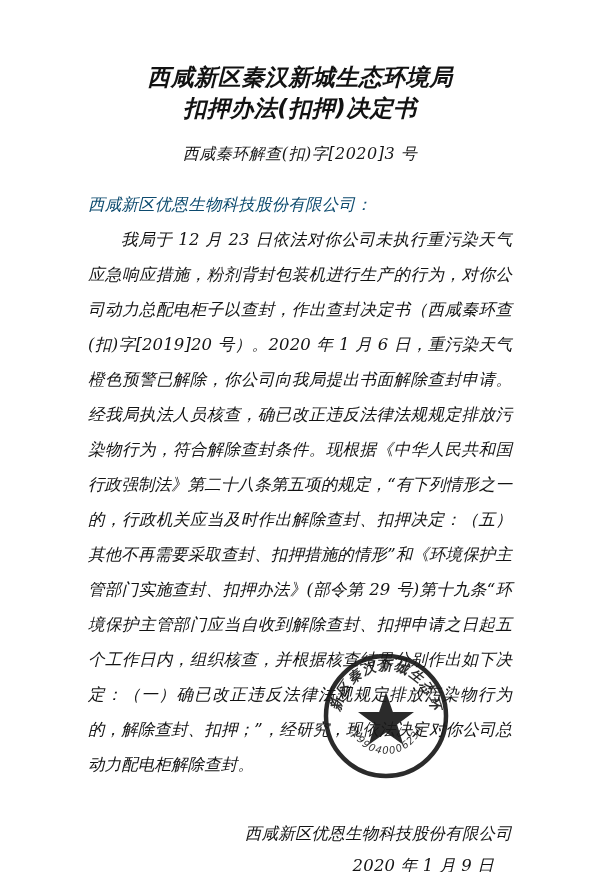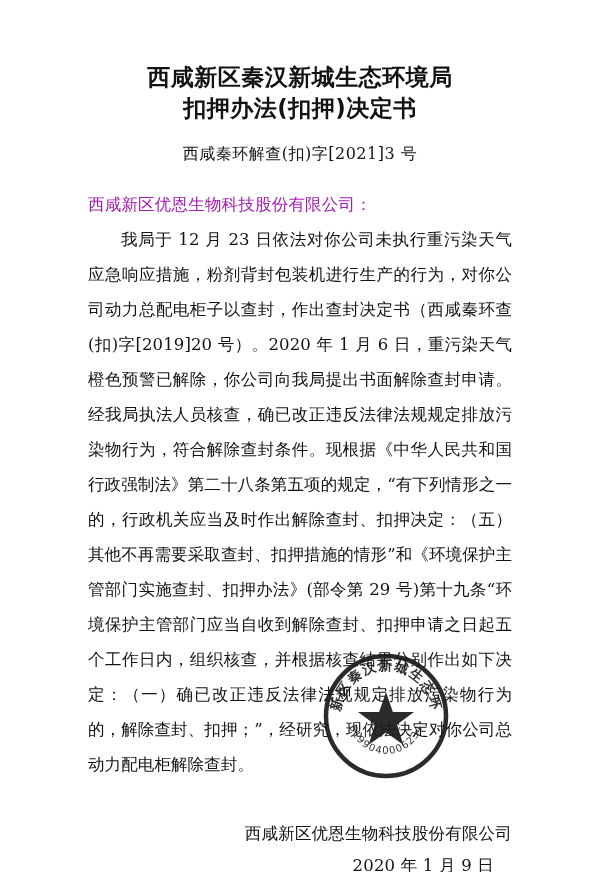--- a/index.html
+++ b/index.html
@@ -10,20 +10,21 @@
   body {
     font-family: "DejaVu Sans", sans-serif;
   }
   .page {
     position: relative;
     width: 600px;
     height: 872px;
     background: #ffffff;
     overflow: hidden;
     box-sizing: border-box;
+    font-style: italic;
   }
 
   
   .title-block {
     padding-top: 62px;
     text-align: center;
   }
   .doc-title-line {
     font-family: "DejaVu Sans", sans-serif;
     font-weight: bold;
@@ -44,21 +45,21 @@
   
   .body-block {
     margin-top: 22px;
     padding-left: 88px;
     padding-right: 88px;
   }
   .recipient {
     font-family: "DejaVu Serif", serif;
     font-size: 16.5px;
     line-height: 35px;
-    color: #a21caf;
+    color: #0c4a6e;
     letter-spacing: 0.2px;
     white-space: nowrap;
   }
   .body-para {
     font-family: "DejaVu Serif", serif;
     font-size: 16.5px;
     line-height: 35px;
     color: #131313;
     text-align: justify;
     text-justify: inter-character;
@@ -111,21 +112,21 @@
   }
 </style>
 </head>
 <body>
 
 <div class="page">
 
   <div class="title-block">
     <div class="doc-title-line">西咸新区秦汉新城生态环境局</div>
     <div class="doc-title-line">扣押办法(扣押)决定书</div>
-    <div class="doc-number">西咸秦环解查(扣)字[2021]3 号</div>
+    <div class="doc-number">西咸秦环解查(扣)字[2020]3 号</div>
   </div>
 
   <div class="body-block">
     <div class="recipient">西咸新区优恩生物科技股份有限公司：</div>
     <div class="body-para">我局于 12 月 23 日依法对你公司未执行重污染天气应急响应措施，粉剂背封包装机进行生产的行为，对你公司动力总配电柜子以查封，作出查封决定书（西咸秦环查(扣)字[2019]20 号）。2020 年 1 月 6 日，重污染天气橙色预警已解除，你公司向我局提出书面解除查封申请。经我局执法人员核查，确已改正违反法律法规规定排放污染物行为，符合解除查封条件。现根据《中华人民共和国行政强制法》第二十八条第五项的规定，“有下列情形之一的，行政机关应当及时作出解除查封、扣押决定：（五）其他不再需要采取查封、扣押措施的情形”和《环境保护主管部门实施查封、扣押办法》(部令第 29 号)第十九条“环境保护主管部门应当自收到解除查封、扣押申请之日起五个工作日内，组织核查，并根据核查结果分别作出如下决定：（一）确已改正违反法律法规规定排放污染物行为的，解除查封、扣押；”，经研究，现依法决定对你公司总动力配电柜解除查封。</div>
   </div>
 
   <div class="signature-block">
     <div class="sig-org">西咸新区优恩生物科技股份有限公司</div>
     <div class="sig-date">2020 年 1 月 9 日</div>

